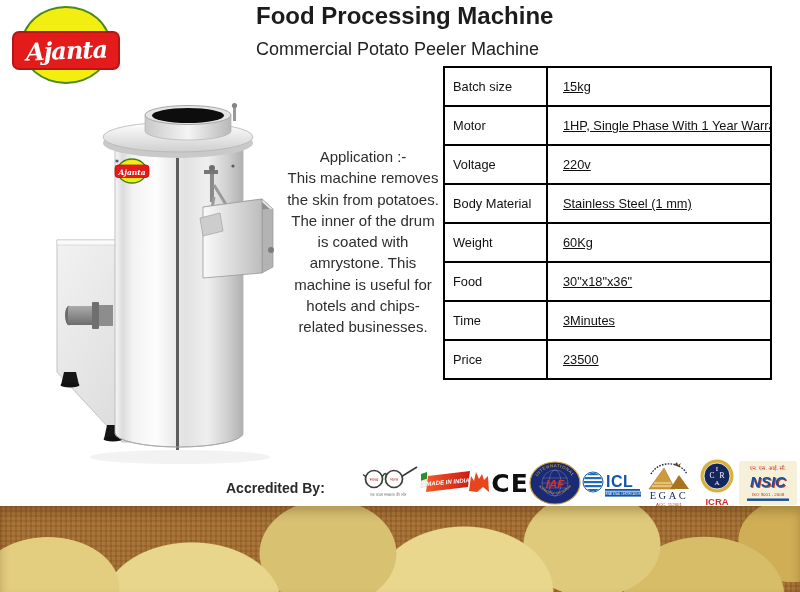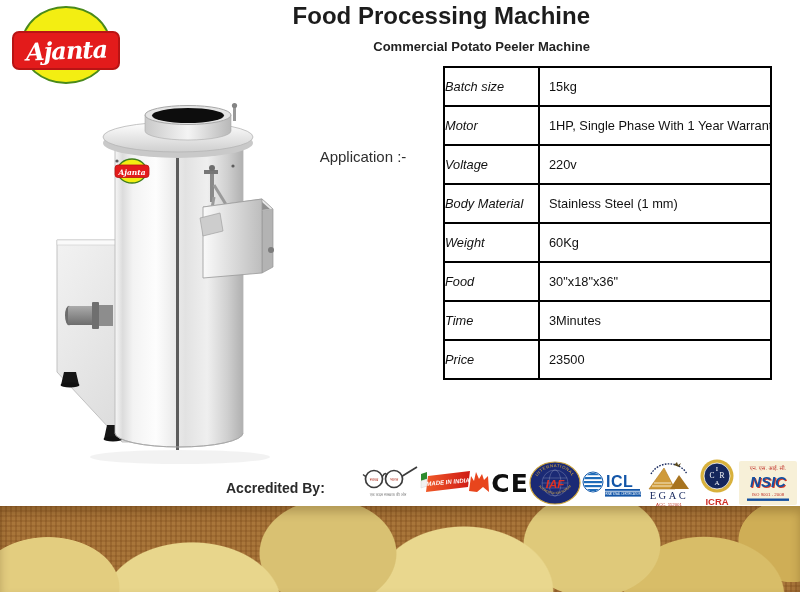--- a/index.html
+++ b/index.html
@@ -9,38 +9,38 @@
   
   .brand{position:absolute;left:12px;top:4px;width:106px;height:80px;}
   .brand .disc{position:absolute;left:9px;top:2px;width:86px;height:74px;border-radius:50%;
                background:#f3ee12;border:2px solid #4a8a1a;}
   .brand .ticket{position:absolute;left:0;top:27px;width:104px;height:35px;background:#e31b1b;
                  border:2px solid #b81414;border-radius:7px;display:flex;align-items:center;justify-content:center;}
   .brand .ticket span{font-family:"DejaVu Serif",serif;font-style:italic;font-weight:bold;
                  font-size:24px;color:#ffffff;transform:rotate(-2deg);letter-spacing:-1px;}
 
   
-  .header{position:absolute;left:240px;top:2px;width:350px;text-align:right;}
+  .header{position:absolute;left:256px;top:2px;width:350px;text-align:left;}
   .header h1{margin:0;font-size:24px;font-weight:bold;color:#1c1c1c;}
-  .header h2{margin:9px 0 0 0;font-size:13px;font-weight:bold;color:#222;}
+  .header h2{margin:9px 0 0 0;font-size:18px;font-weight:normal;color:#222;}
 
   
   .machine{position:absolute;left:40px;top:85px;width:250px;height:385px;}
 
   
   .application{position:absolute;left:284px;top:146px;width:158px;text-align:center;
                font-size:15px;font-weight:normal;color:#2e2e2e;line-height:1.42;}
 
   
   table.specs{position:absolute;left:443px;top:66px;width:329px;border-collapse:collapse;
               table-layout:fixed;}
   table.specs td{border:2px solid #000;height:35px;font-size:12.8px;color:#111;
                  vertical-align:middle;white-space:nowrap;overflow:hidden;}
-  table.specs td.lbl{width:92px;padding-left:0;font-style:italic;}
-  table.specs td.val{padding-left:9px;}
+  table.specs td.lbl{width:92px;padding-left:8px;}
+  table.specs td.val{padding-left:15px;text-decoration:underline;}
 
   
   .accred-label{position:absolute;left:226px;top:480px;font-size:14px;font-weight:bold;color:#2a2a2a;}
   .logos{position:absolute;left:362px;top:457px;height:52px;display:flex;align-items:center;gap:1px;}
   .logos svg{display:block;}
 
   
   .potatoes{position:absolute;left:0;top:506px;width:800px;height:86px;
     background-color:#a9763a;
     background-image:
@@ -169,20 +169,21 @@
     <polygon points="168,124 222,117 230,124 176,131" fill="#8f8f8f"></polygon>
     <polygon points="163,122 222,114 222,188 163,193" fill="url(#gChute)" stroke="#999999" stroke-width="0.8"></polygon>
     <polygon points="160,133 180,128 183,146 163,151" fill="#cdcdcd" stroke="#a0a0a0" stroke-width="0.7"></polygon>
     <circle cx="231" cy="165" r="3" fill="#7c7c7c"></circle>
   </g>
 </svg>
 </div>
 
 <div class="application">
   <span>Application :-</span><br>
+  <span>This machine removes the skin from potatoes. The inner of the drum is coated with amrystone. This machine is useful for hotels and chips-related businesses.</span>
 </div>
 
 <table class="specs">
   <tbody>
     <tr>
         <td class="lbl">Batch size</td>
         <td class="val">15kg</td>
       </tr>
     <tr>
         <td class="lbl">Motor</td>

